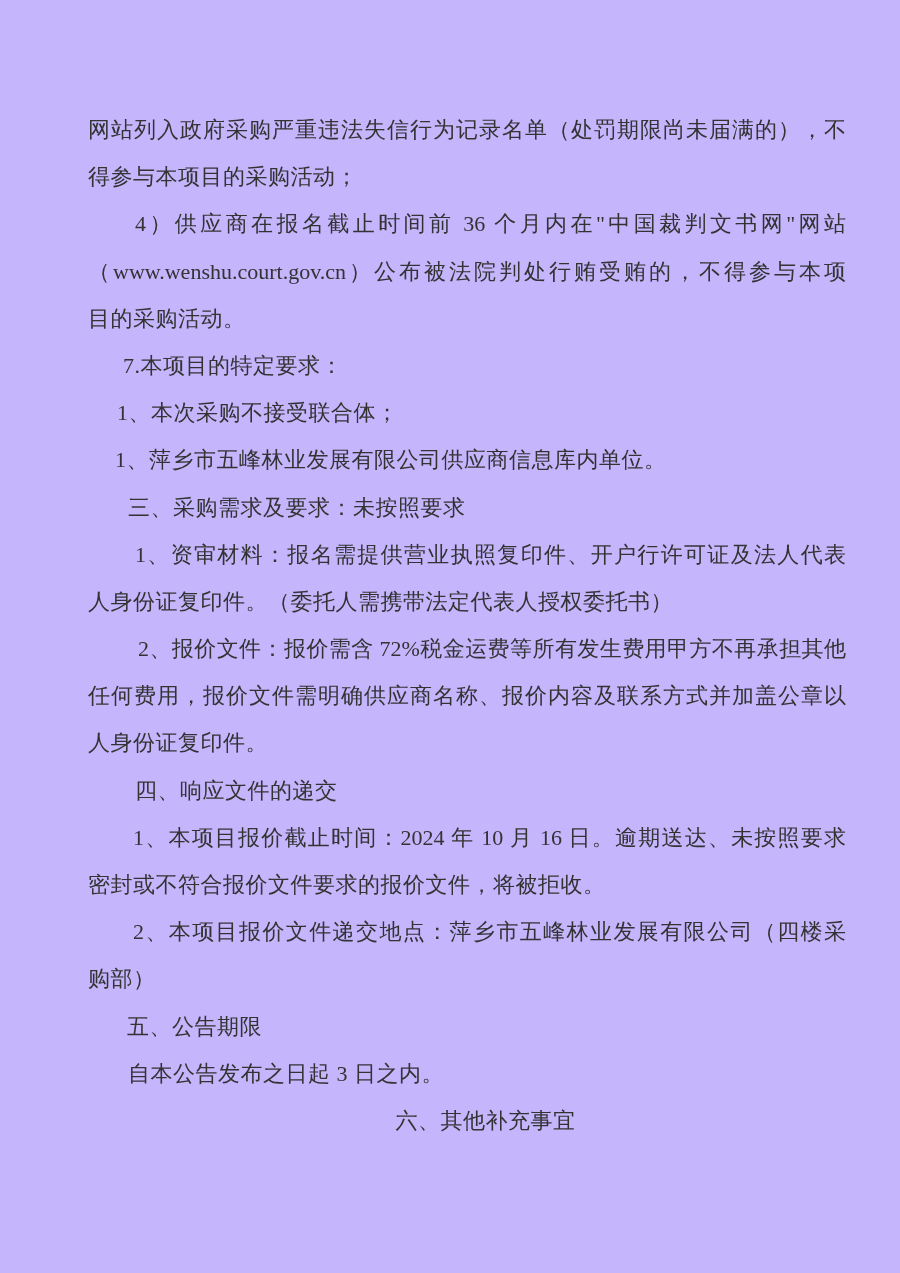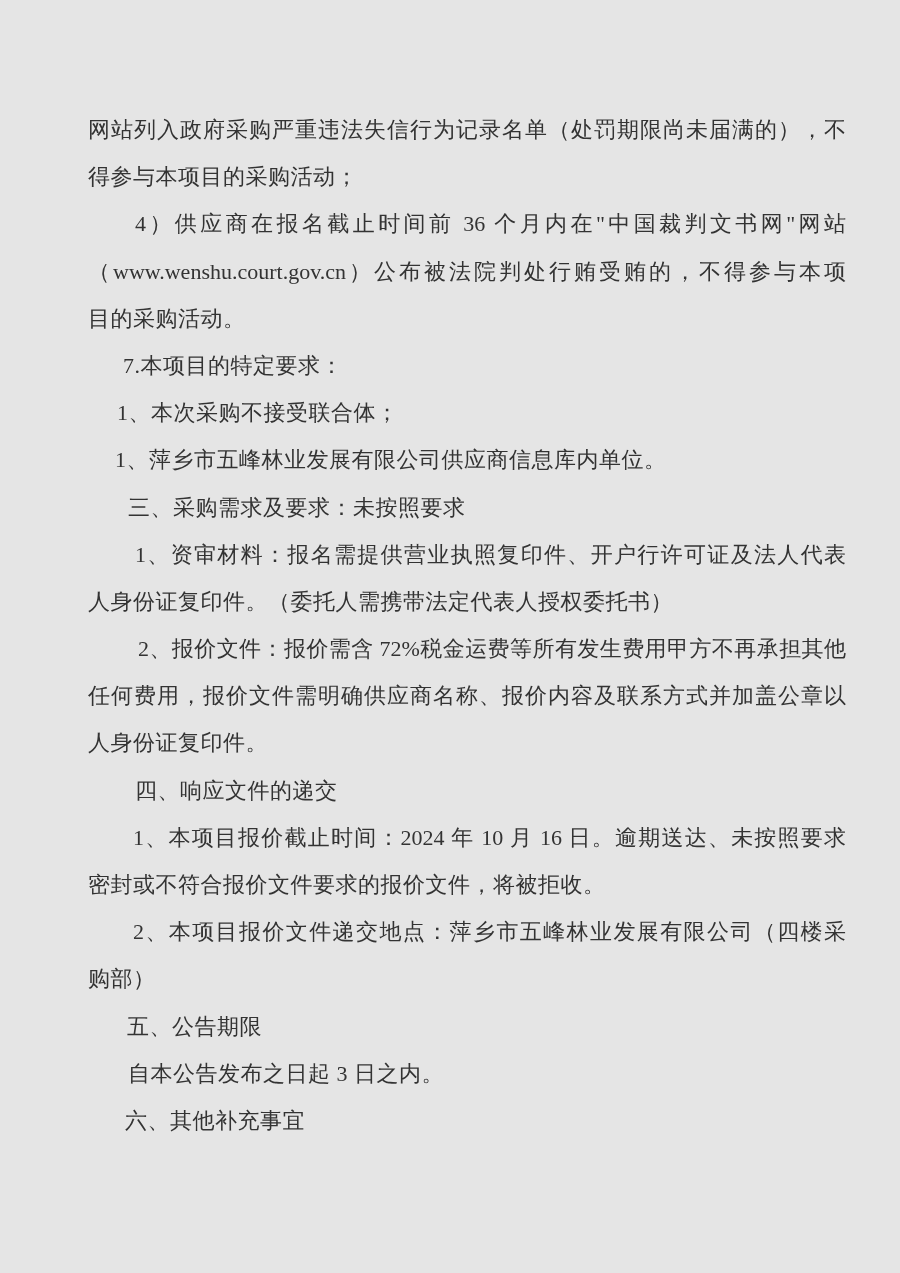--- a/index.html
+++ b/index.html
@@ -4,21 +4,21 @@
 <style>
   html, body {
     margin: 0;
     padding: 0;
     background: #ffffff;
   }
   .page {
     position: relative;
     width: 900px;
     height: 1273px;
-    background: #e5e5e5;
+    background: #c4b5fd;
     overflow: hidden;
     font-family: "Liberation Serif", "DejaVu Serif", serif;
   }
   .text-block {
     position: absolute;
     left: 88px;
     top: 106px;
     width: 758px;
     color: #333333;
     font-size: 22px;
@@ -56,15 +56,15 @@
       <div class="line fill" style="padding-left: 50px;">2、报价文件：报价需含 72%税金运费等所有发生费用甲方不再承担其他</div>
       <div class="line fill" style="padding-left: 0px;">任何费用，报价文件需明确供应商名称、报价内容及联系方式并加盖公章以</div>
       <div class="line" style="padding-left: 0px;">人身份证复印件。</div>
       <div class="line" style="padding-left: 47px;">四、响应文件的递交</div>
       <div class="line fill" style="padding-left: 45px;">1、本项目报价截止时间：2024 年 10 月 16 日。逾期送达、未按照要求</div>
       <div class="line" style="padding-left: 0px;">密封或不符合报价文件要求的报价文件，将被拒收。</div>
       <div class="line fill" style="padding-left: 45px;">2、本项目报价文件递交地点：萍乡市五峰林业发展有限公司（四楼采</div>
       <div class="line" style="padding-left: 0px;">购部）</div>
       <div class="line" style="padding-left: 39px;">五、公告期限</div>
       <div class="line" style="padding-left: 40px;">自本公告发布之日起 3 日之内。</div>
-      <div class="line" style="padding-left: 37px;">六、其他补充事宜</div>
+      <div class="line" style="padding-left: 37px; text-align: center;">六、其他补充事宜</div>
     </div>
 </div>
 
 </body></html>

